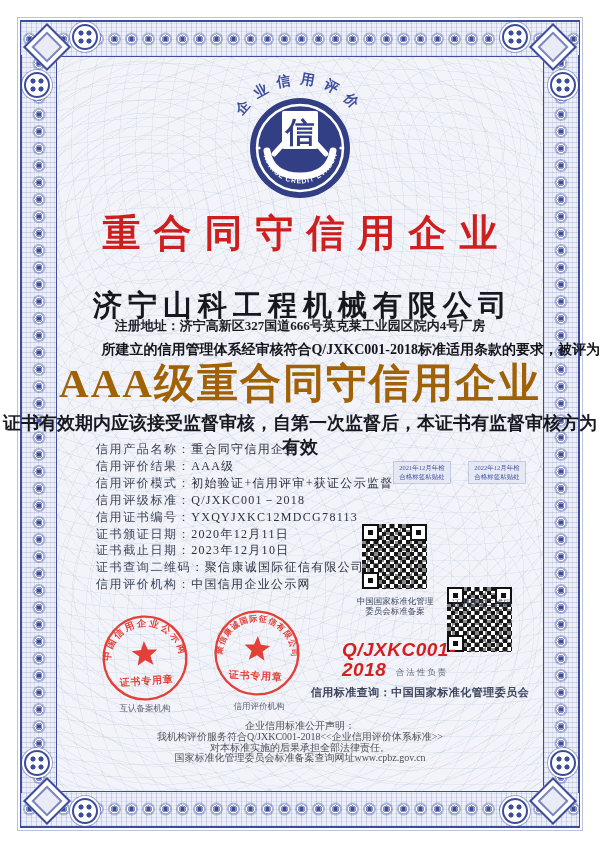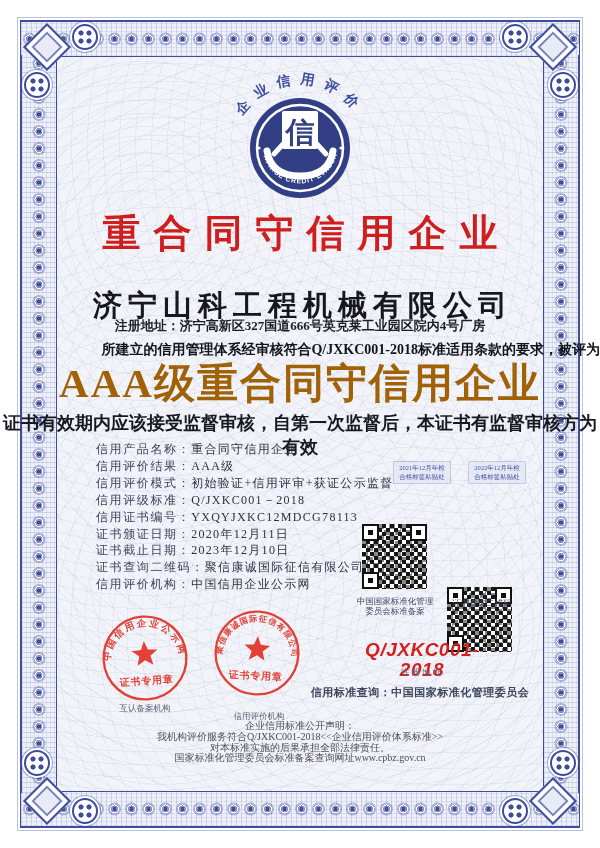--- a/index.html
+++ b/index.html
@@ -84,34 +84,34 @@
     background:repeating-conic-gradient(#161616 0% 25%, #fff 0% 50%) 0 0/8px 8px #fff;}
   .qr::before{content:"";position:absolute;inset:0;
     background:repeating-conic-gradient(#161616 0% 25%, transparent 0% 50%) 0 0/11px 11px;opacity:.5;}
   .qr .f{position:absolute;width:13px;height:13px;border:2px solid #111;
     background:linear-gradient(#111,#111) center/5px 5px no-repeat #fff;}
   .qr .f.tl{left:0;top:0;} .qr .f.tr{right:0;top:0;} .qr .f.bl{left:0;bottom:0;}
   .qr1{left:362px;top:524px;} .qr2{left:447px;top:522px;}
   .qr-cap{font-size:8.5px;line-height:10px;color:#3f4660;text-align:center;}
   .qr-cap1{left:335px;top:596px;width:120px;} .qr-cap2{left:422px;top:598px;width:120px;}
 
-  .std-code{left:342px;top:640px;width:160px;text-align:center;font-size:19px;line-height:20px;
+  .std-code{left:342px;top:640px;width:160px;font-size:19px;line-height:20px;
     font-style:italic;font-weight:900;color:#d41f1f;font-family:"Liberation Sans",sans-serif;letter-spacing:.5px;}
   .std-label{left:342px;top:667px;width:160px;text-align:center;font-size:8.5px;color:#666a78;letter-spacing:2px;}
   .std-query{left:270px;top:685px;width:300px;text-align:center;font-size:11px;font-weight:bold;color:#3f455e;letter-spacing:.5px;}
   .std-url{left:270px;top:699px;width:300px;text-align:center;font-size:10px;font-weight:bold;color:#4a4f66;letter-spacing:2px;}
 
   .stamp{width:90px;height:90px;opacity:.92;}
   .stamp svg{display:block;width:90px;height:90px;}
   .stamp1{left:100px;top:613px;transform:rotate(-4deg);} .stamp2{left:212px;top:608px;transform:rotate(3deg);}
   .stamp-ring{font-size:10.5px;font-weight:bold;fill:#e23228;letter-spacing:2.5px;font-family:"Liberation Serif",serif;}
   .stamp2 .stamp-ring{font-size:9px;letter-spacing:1.2px;}
   .stamp-center{font-size:11px;font-weight:bold;fill:#e23228;text-anchor:middle;letter-spacing:1px;font-family:"Liberation Serif",serif;}
   .stamp-cap{font-size:8.5px;color:#5a5f73;text-align:center;}
-  .stamp-cap1{left:98px;top:703px;width:94px;} .stamp-cap2{left:212px;top:701px;width:94px;margin-top:10px;}
+  .stamp-cap1{left:98px;top:703px;width:94px;} .stamp-cap2{left:212px;top:701px;width:94px;}
 
   .decl{top:721px;font-size:10px;line-height:10.8px;color:#514c58;}
 </style>
 </head>
 <body>
 
 <div class="page">
 
   <div class="frame-line2"></div>
   <div class="frame-line"></div>
@@ -204,21 +204,21 @@
     <div class="abs qr-cap qr-cap1">
       <div>中国国家标准化管理</div>
       <div>委员会标准备案</div>
     </div>
     <div class="abs qr-cap qr-cap2">证书查询二维码</div>
 
     <div class="abs std-code">
       <div>Q/JXKC001-</div>
       <div>2018</div>
     </div>
-    <div class="abs std-label">注册地址</div>
+    <div class="abs std-label">合法性负责</div>
     <div class="abs std-query">信用标准查询：中国国家标准化管理委员会</div>
 
     <div class="abs stamp stamp1">
       <svg viewBox="0 0 100 100">
         <defs>
             <path id="ringA" d="M 13 66 A 39 39 0 1 1 87 66"></path>
           </defs>
         <circle cx="50" cy="50" r="46" fill="none" stroke="#e23228" stroke-width="2.6"></circle>
         <text class="stamp-ring" text-anchor="middle"><textPath href="#ringA" startOffset="50%">中国信用企业公示网</textPath></text>
         <polygon points="50,31 53.8,40.7 64.3,41.4 56.2,48 58.8,58.1 50,52.5 41.2,58.1 43.8,48 35.7,41.4 46.2,40.7" fill="#e23228"></polygon>

